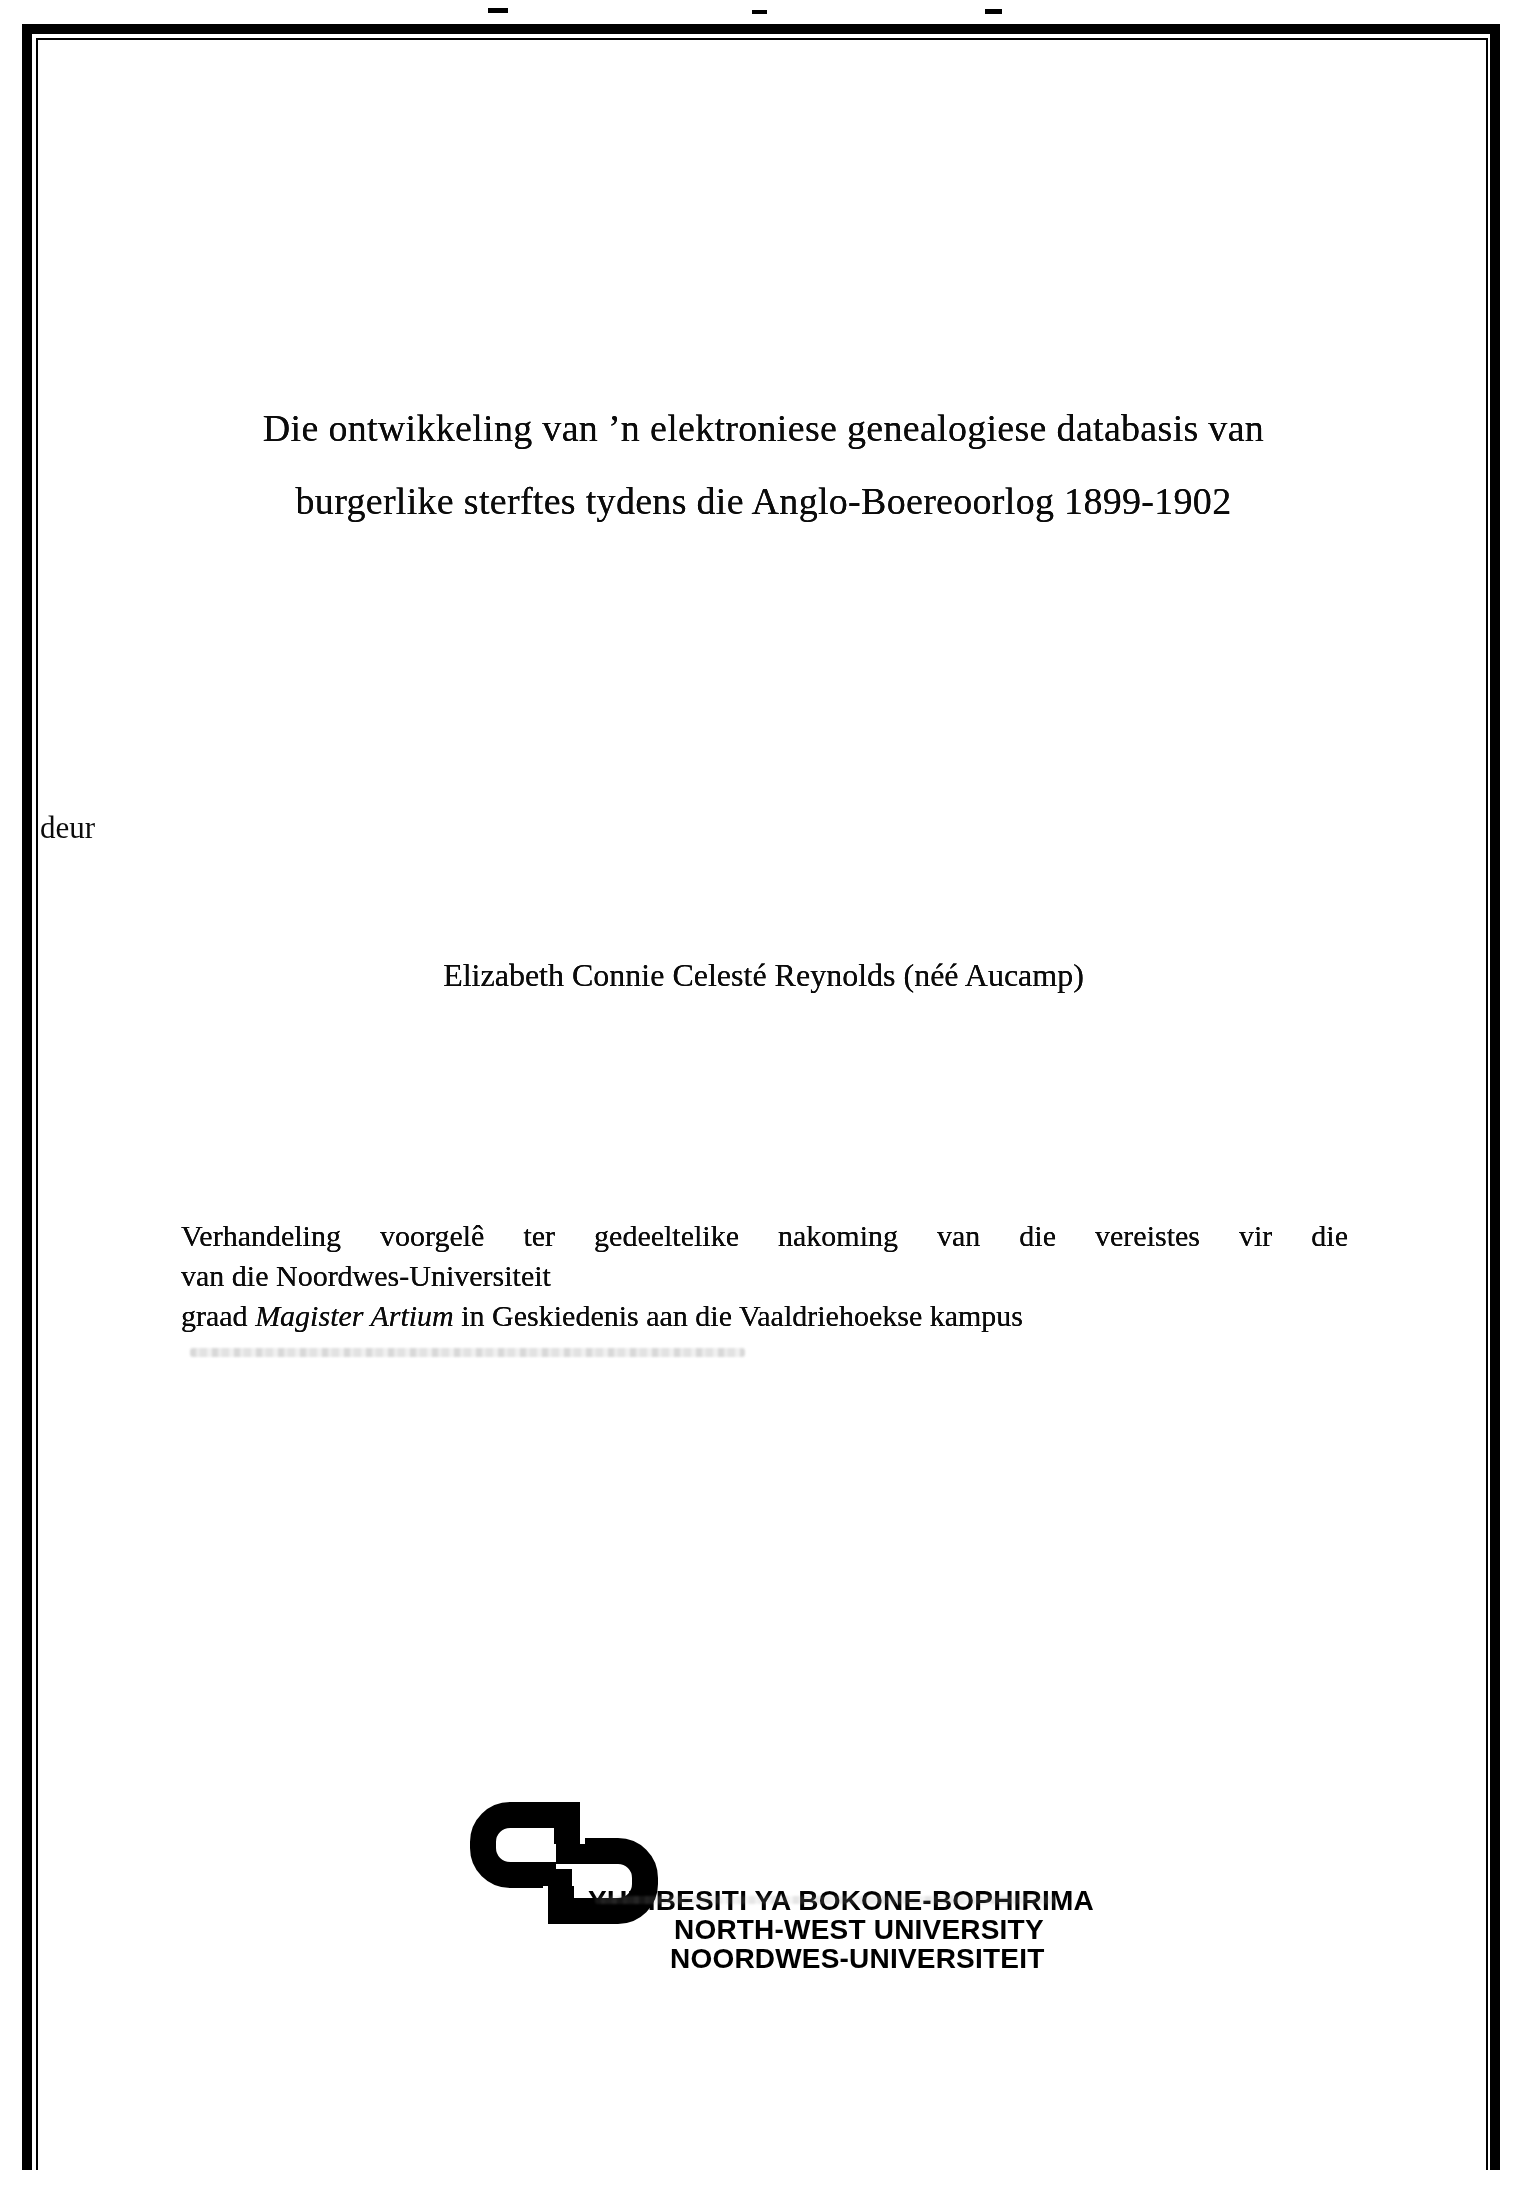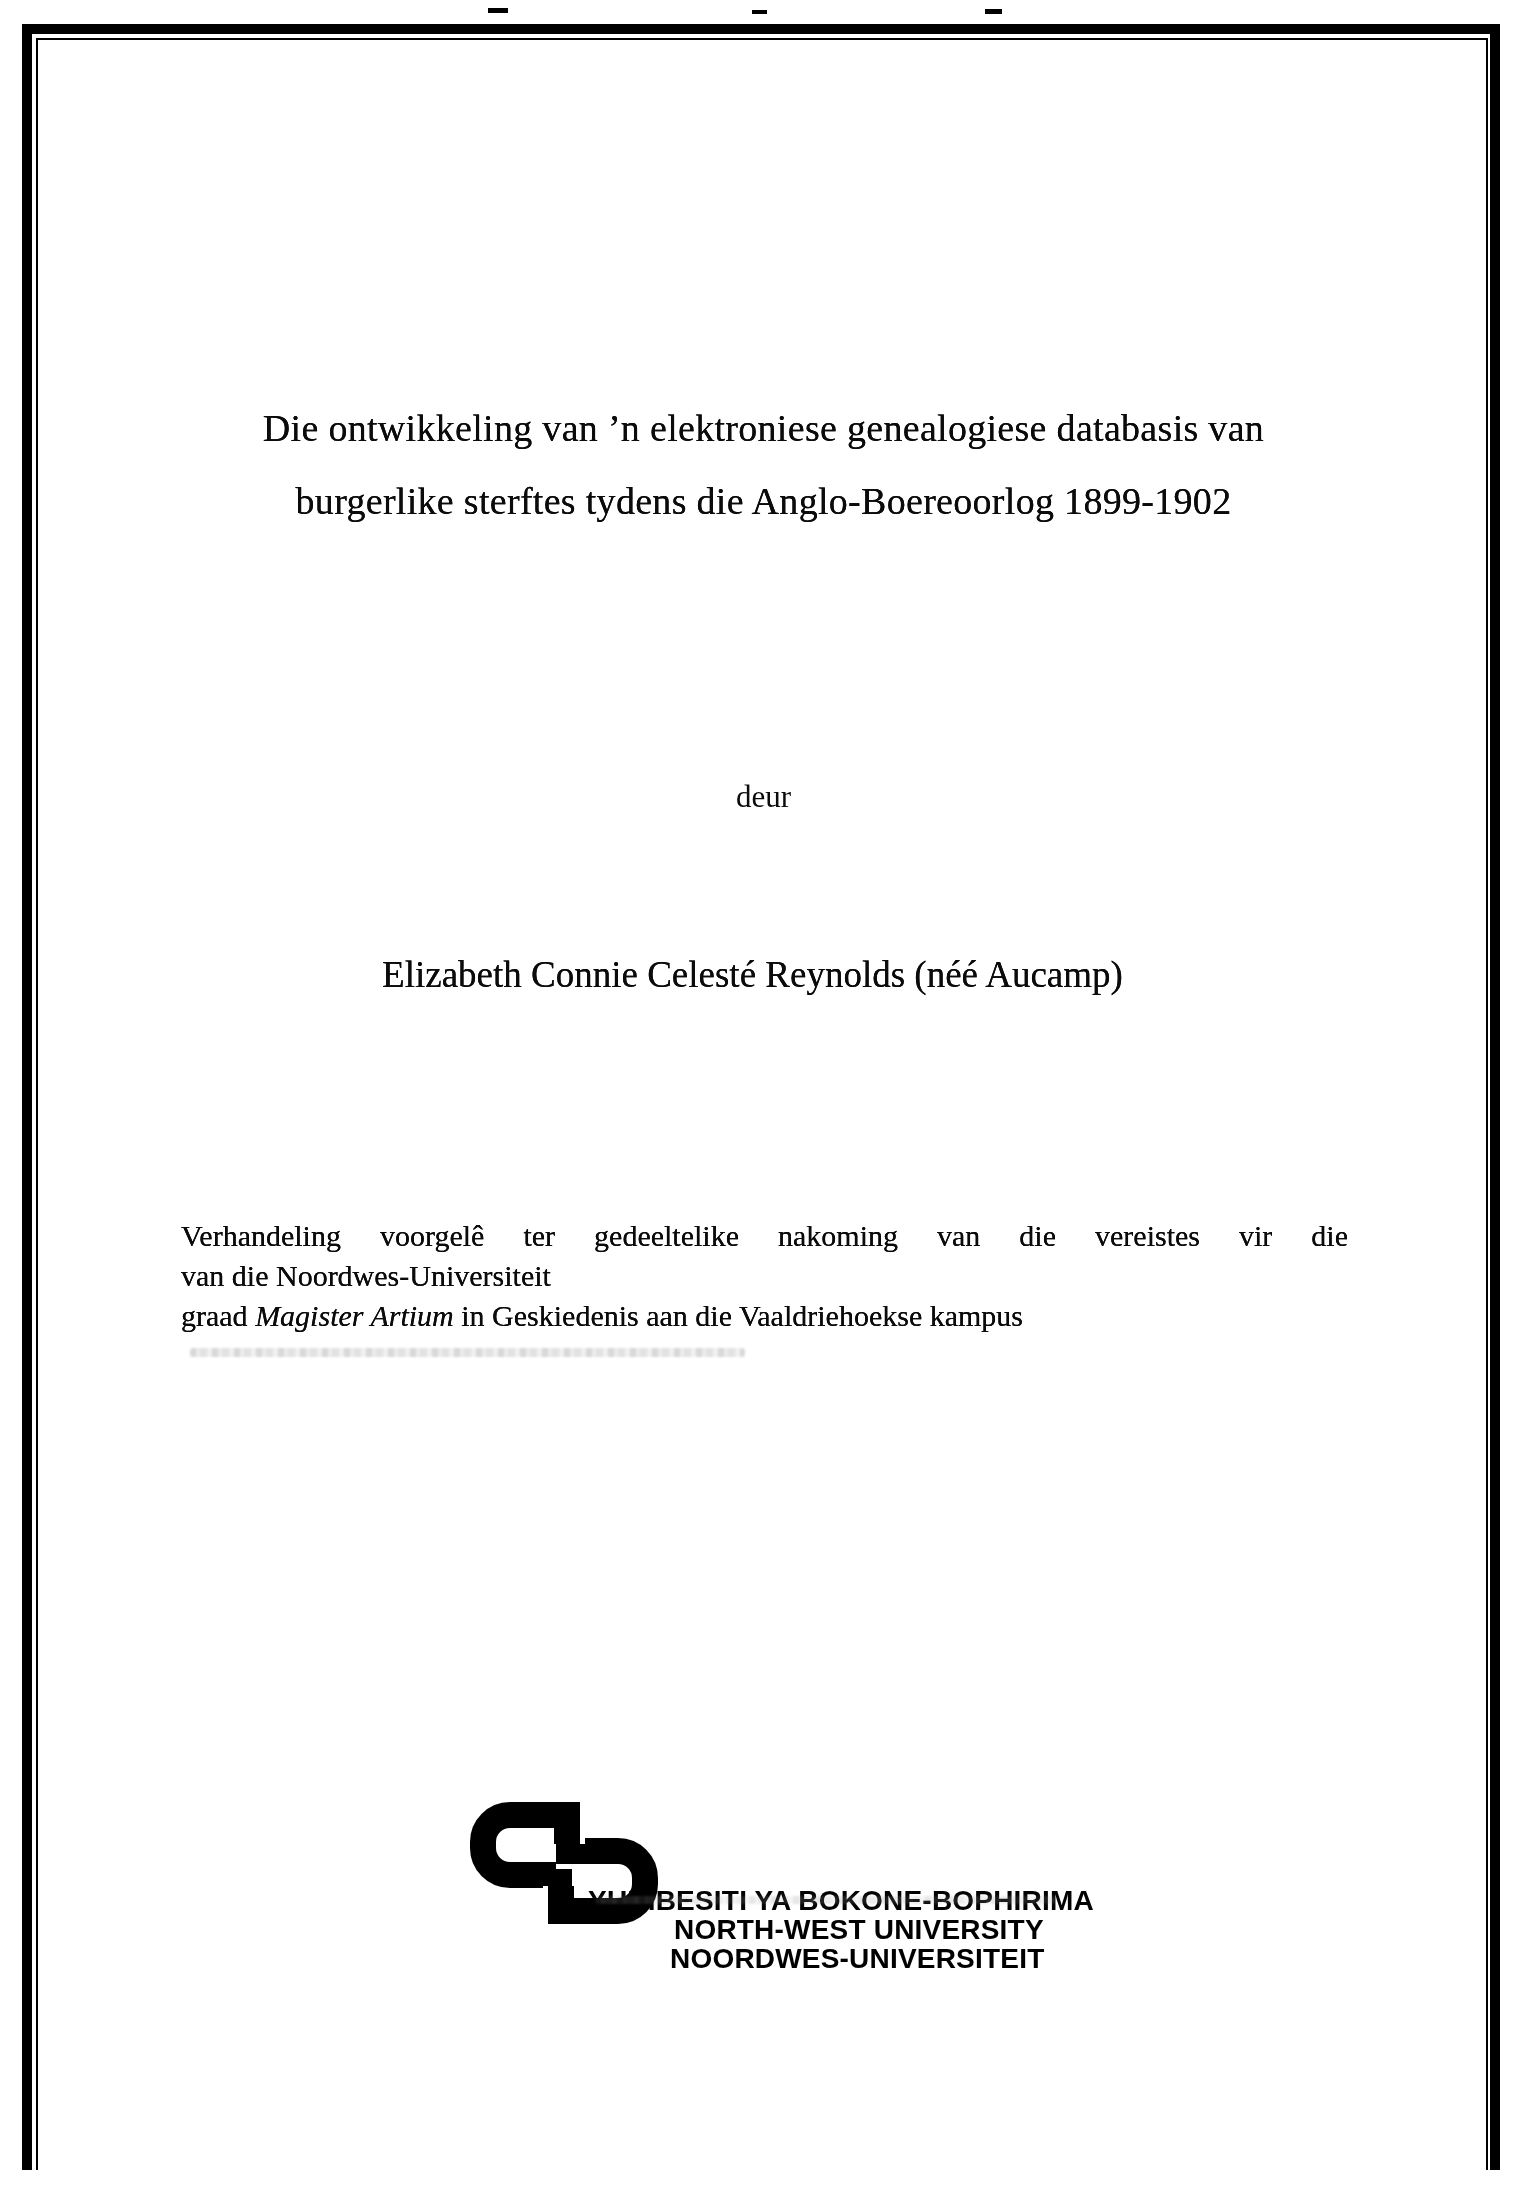--- a/index.html
+++ b/index.html
@@ -46,32 +46,31 @@
     left: 40px; top: 392px;
     width: 1447px;
     text-align: center;
     font-size: 38px;
     line-height: 73px;
     letter-spacing: 0.3px;
     text-shadow: 0 0 0.5px #000;
   }
   .byline {
     position: absolute;
-    left: 40px; top: 777px;
+    left: 40px; top: 808px;
     width: 1447px;
-    text-align: center;
     font-size: 31px;
     line-height: 40px;
   }
   .author-line {
     position: absolute;
-    left: 29px; top: 953px;
+    left: 40px; top: 953px;
     width: 1447px;
     text-align: center;
-    font-size: 37px;
+    font-size: 32px;
     line-height: 44px;
     text-shadow: 0 0 0.4px #000;
   }
   .statement {
     position: absolute;
     left: 181px; top: 1216px;
     width: 1167px;
     font-size: 30px;
     line-height: 40px;
     text-shadow: 0 0 0.3px #000;

